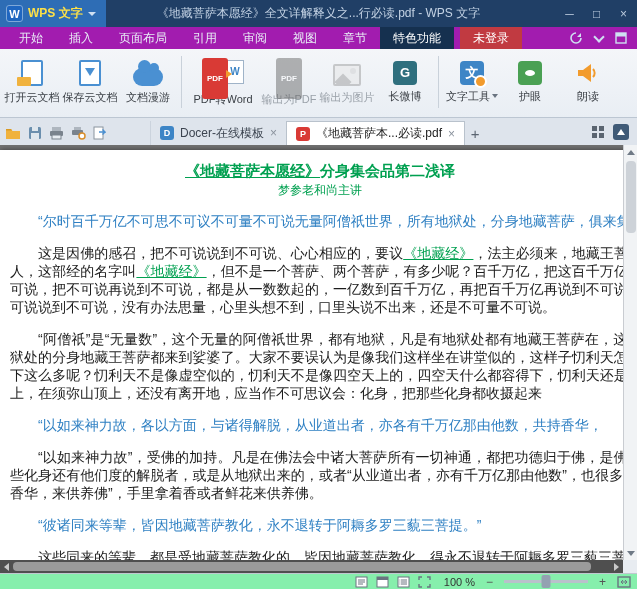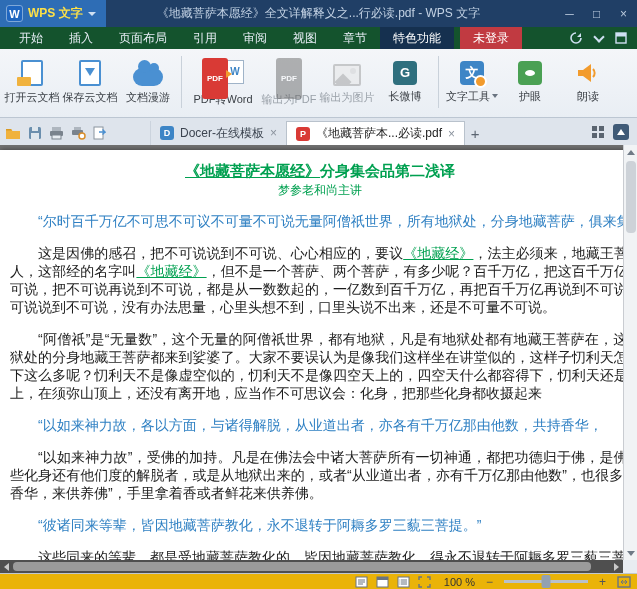--- a/index.html
+++ b/index.html
@@ -8,21 +8,21 @@
   
   .titlebar{height:27px;background:#203f66;display:flex;align-items:center;position:relative;flex:0 0 27px}
   .appbtn{height:27px;background:#2e6db5;display:flex;align-items:center;padding:0 10px 0 6px;gap:5px;cursor:pointer}
   .wlogo{width:17px;height:17px;background:#1f66c0;border:1px solid #7fa8d8;border-radius:3px;color:#fff;font-weight:bold;font-size:11px;display:flex;align-items:center;justify-content:center}
   .appname{color:#fde047;font-size:12px;font-weight:bold}
   .caret{width:0;height:0;border-left:4px solid transparent;border-right:4px solid transparent;border-top:4px solid #cfe0f2}
   .doctitle{position:absolute;left:0;right:0;text-align:center;color:#c3d2e4;font-size:12px;pointer-events:none}
   .wcontrols{margin-left:auto;display:flex;z-index:2}
   .wcontrols span{width:27px;height:20px;display:flex;align-items:center;justify-content:center;color:#b9c9dc;font-size:12px;cursor:pointer}
   
-  .tabrow{height:22px;background:#14532d;display:flex;align-items:stretch;padding-left:6px;flex:0 0 22px}
+  .tabrow{height:22px;background:#a21caf;display:flex;align-items:stretch;padding-left:6px;flex:0 0 22px}
   .rtab{color:#e8eef6;font-size:12px;padding:0 13px;display:flex;align-items:center;cursor:pointer}
   .rtab.active{background:#15304f;color:#fff}
   .login{background:#c13a41;color:#fff;font-size:12px;padding:0 13px;display:flex;align-items:center;margin-left:6px;cursor:pointer}
   .tabrow-right{margin-left:auto;display:flex;align-items:center;gap:12px;padding-right:10px}
   .chev{width:8px;height:8px;border-right:2px solid #cfe0f2;border-bottom:2px solid #cfe0f2;transform:rotate(45deg);margin-top:-3px}
   
   .ribbon{height:69px;background:linear-gradient(#f4f6f9,#e9eef4);border-bottom:1px solid #bcc6d2;display:flex;align-items:center;padding:2px 2px 4px 4px;gap:2px;overflow:hidden;flex:0 0 69px}
   .rbtn{display:flex;flex-direction:column;align-items:center;justify-content:center;min-width:56px;height:60px;gap:4px;cursor:pointer;border-radius:3px}
   .rbtn .lbl{font-size:11px;color:#3a3f45;white-space:nowrap;display:flex;align-items:center;gap:2px}
   .rbtn.disabled .lbl{color:#9aa1a9}
@@ -80,21 +80,21 @@
   .vthumb{position:absolute;left:2px;top:16px;width:10px;height:72px;background:#cdd2d8;border-radius:4px;cursor:grab}
   
   .hscroll{height:13px;background:#4f4f4f;position:relative;flex:0 0 13px}
   .harrow{position:absolute;top:0;width:13px;height:13px;display:flex;align-items:center;justify-content:center;cursor:pointer}
   .harrow.left{left:0}.harrow.right{right:14px}
   .tri-l{width:0;height:0;border-top:4px solid transparent;border-bottom:4px solid transparent;border-right:5px solid #c9c9c9}
   .tri-r{width:0;height:0;border-top:4px solid transparent;border-bottom:4px solid transparent;border-left:5px solid #c9c9c9}
   .hthumb{position:absolute;left:13px;top:2px;height:9px;width:578px;background:#9b9b9b;border-radius:4px;cursor:grab}
   .hcorner{position:absolute;right:0;top:0;width:14px;height:13px;background:#e8ecf1}
   
-  .statusbar{height:16px;background:#eab308;border-top:1px solid #c0c8d0;display:flex;align-items:center;flex:0 0 16px;font-size:11px;color:#333}
+  .statusbar{height:16px;background:#86efac;border-top:1px solid #c0c8d0;display:flex;align-items:center;flex:0 0 16px;font-size:11px;color:#333}
   .sb-right{margin-left:auto;display:flex;align-items:center;gap:8px;padding-right:6px}
   .sb-right svg{cursor:pointer}
   .zbtn{width:13px;height:13px;display:flex;align-items:center;justify-content:center;color:#555;font-size:12px;cursor:pointer}
   .ztrack{width:84px;height:3px;background:#b9c1cb;position:relative;cursor:pointer}
   .ztick{position:absolute;left:50%;top:-3px;width:1px;height:9px;background:#98a2ae}
   .zthumb{position:absolute;left:50%;top:-5px;width:9px;height:13px;background:#93a1b1;border-radius:2px;transform:translateX(-50%);cursor:grab}
   .zoomlabel{min-width:36px;text-align:right}
 </style>
 </head>
 <body>

